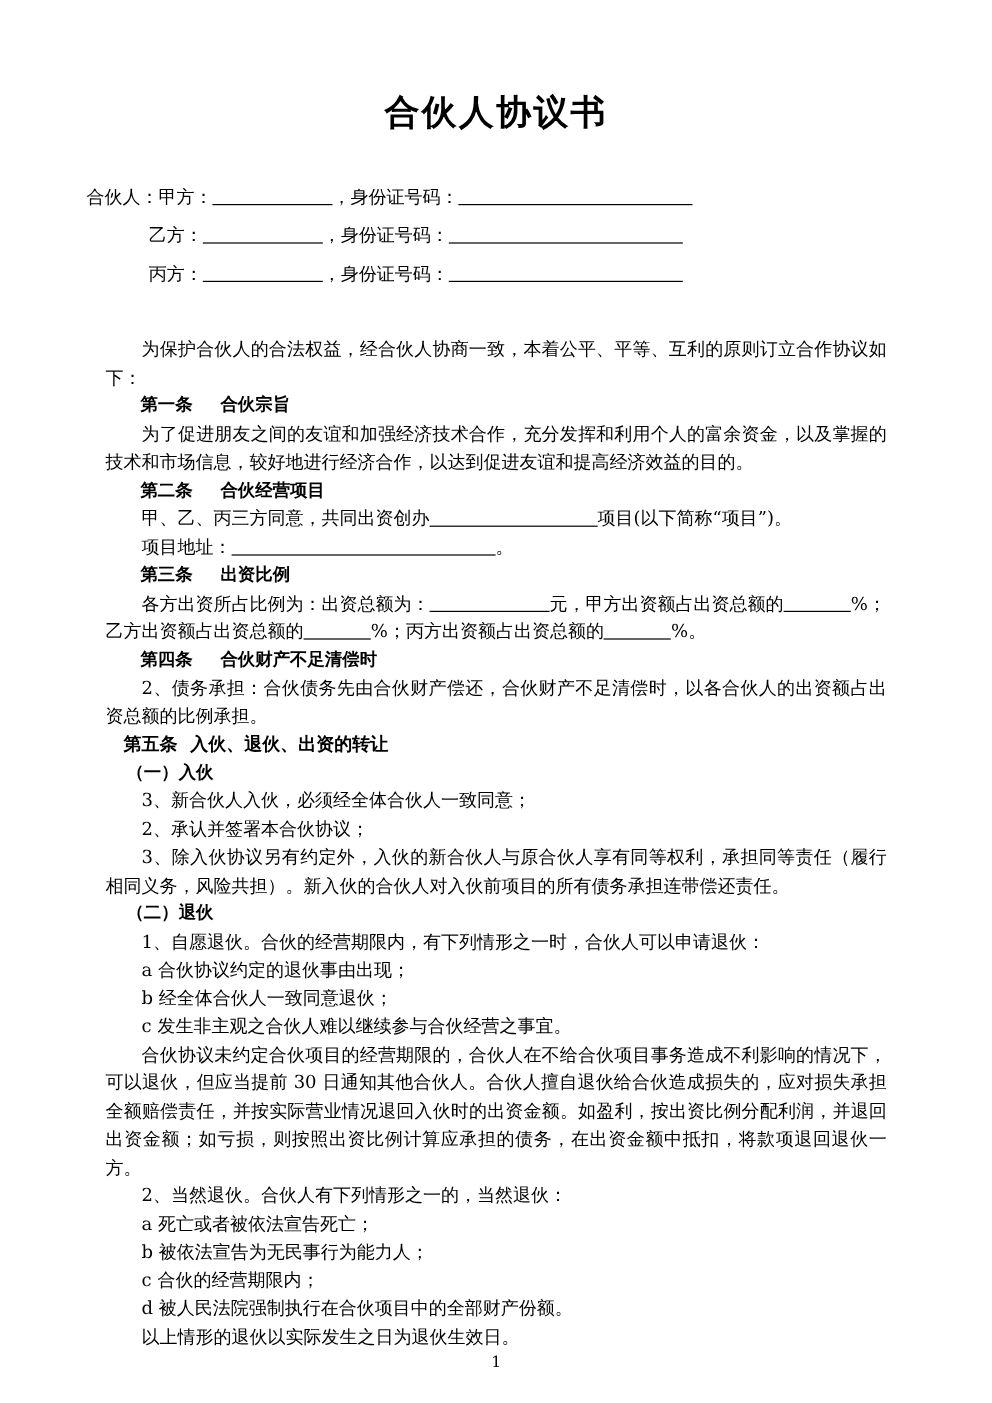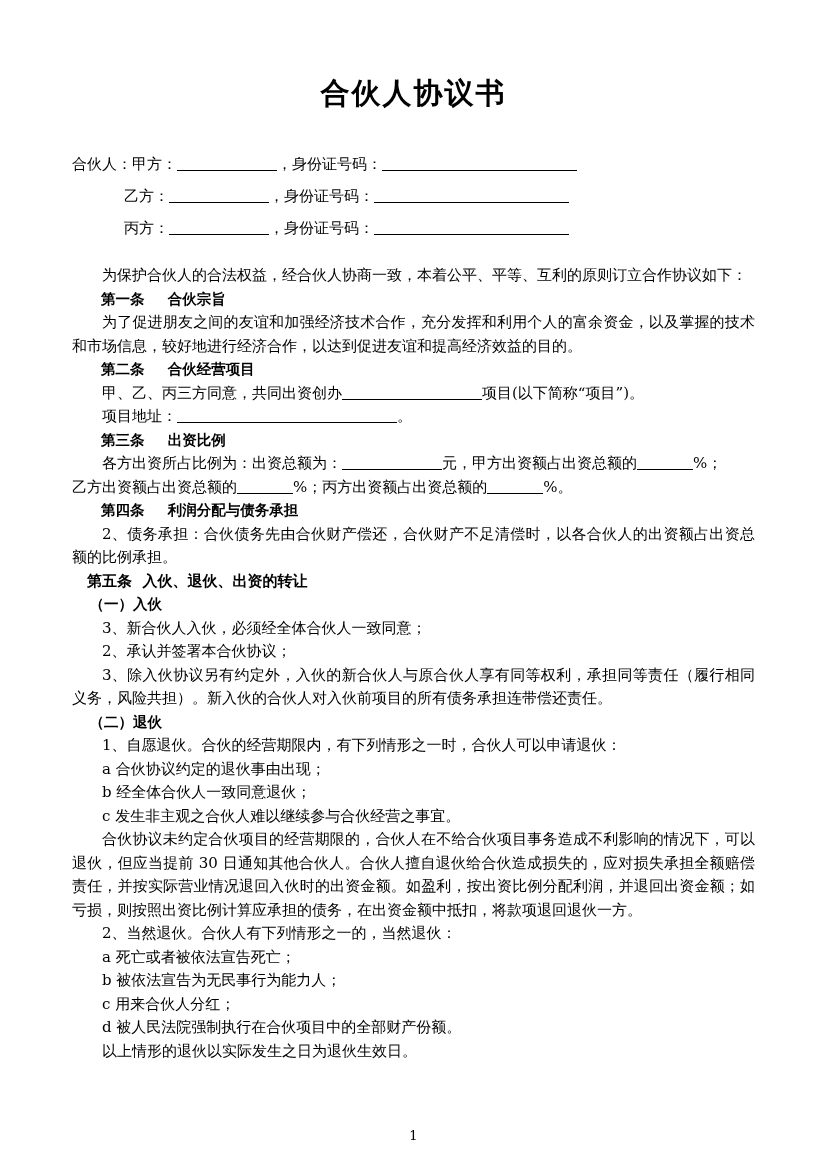--- a/index.html
+++ b/index.html
@@ -47,21 +47,21 @@
   .w-s { width: 100px; }
   .w-m { width: 195px; }
   .w-xs { width: 56px; }
   .w-inline { width: 140px; }
   .w-addr { width: 220px; }
 
   .body-text {
     font-size: 15px;
     line-height: 23.5px;
     text-align: justify;
-    margin: 0;
+    margin: 16px;
   }
   .para {
     margin: 0;
     text-indent: 2em;
   }
   .para-noindent {
     margin: 0;
     text-indent: 0;
   }
   .heading {
@@ -127,40 +127,40 @@
     <p class="para">为了促进朋友之间的友谊和加强经济技术合作，充分发挥和利用个人的富余资金，以及掌握的技术和市场信息，较好地进行经济合作，以达到促进友谊和提高经济效益的目的。</p>
 
     <p class="heading"><span>第二条</span><span class="sp-wide"></span><span>合伙经营项目</span></p>
     <p class="para"><span>甲、乙、丙三方同意，共同出资创办</span><span class="ul-blank w-inline"></span><span>项目(以下简称“项目”)。</span></p>
     <p class="para"><span>项目地址：</span><span class="ul-blank w-addr"></span><span>。</span></p>
 
     <p class="heading"><span>第三条</span><span class="sp-wide"></span><span>出资比例</span></p>
     <p class="para"><span>各方出资所占比例为：出资总额为：</span><span class="ul-blank w-s"></span><span>元，甲方出资额占出资总额的</span><span class="ul-blank w-xs"></span><span>%；</span></p>
     <p class="para-noindent"><span>乙方出资额占出资总额的</span><span class="ul-blank w-xs"></span><span>%；丙方出资额占出资总额的</span><span class="ul-blank w-xs"></span><span>%。</span></p>
 
-    <p class="heading"><span>第四条</span><span class="sp-wide"></span><span>利润分配与债务承担</span></p>
+    <p class="heading"><span>第四条</span><span class="sp-wide"></span><span>合伙财产不足清偿时</span></p>
     <p class="para">2、债务承担：合伙债务先由合伙财产偿还，合伙财产不足清偿时，以各合伙人的出资额占出资总额的比例承担。</p>
 
     <p class="heading-2"><span>第五条</span><span class="sp-narrow"></span><span>入伙、退伙、出资的转让</span></p>
 
     <p class="heading-sub">（一）入伙</p>
     <p class="para">3、新合伙人入伙，必须经全体合伙人一致同意；</p>
     <p class="para">2、承认并签署本合伙协议；</p>
     <p class="para">3、除入伙协议另有约定外，入伙的新合伙人与原合伙人享有同等权利，承担同等责任（履行相同义务，风险共担）。新入伙的合伙人对入伙前项目的所有债务承担连带偿还责任。</p>
 
     <p class="heading-sub">（二）退伙</p>
     <p class="para">1、自愿退伙。合伙的经营期限内，有下列情形之一时，合伙人可以申请退伙：</p>
     <p class="para">a 合伙协议约定的退伙事由出现；</p>
     <p class="para">b 经全体合伙人一致同意退伙；</p>
     <p class="para">c 发生非主观之合伙人难以继续参与合伙经营之事宜。</p>
     <p class="para">合伙协议未约定合伙项目的经营期限的，合伙人在不给合伙项目事务造成不利影响的情况下，可以退伙，但应当提前 30 日通知其他合伙人。合伙人擅自退伙给合伙造成损失的，应对损失承担全额赔偿责任，并按实际营业情况退回入伙时的出资金额。如盈利，按出资比例分配利润，并退回出资金额；如亏损，则按照出资比例计算应承担的债务，在出资金额中抵扣，将款项退回退伙一方。</p>
     <p class="para">2、当然退伙。合伙人有下列情形之一的，当然退伙：</p>
     <p class="para">a 死亡或者被依法宣告死亡；</p>
     <p class="para">b 被依法宣告为无民事行为能力人；</p>
-    <p class="para">c 用来合伙人分红；</p>
+    <p class="para">c 合伙的经营期限内；</p>
     <p class="para">d 被人民法院强制执行在合伙项目中的全部财产份额。</p>
     <p class="para">以上情形的退伙以实际发生之日为退伙生效日。</p>
 
   </div>
 
   <div class="page-number">1</div>
 
 </div>
 
 </body></html>

